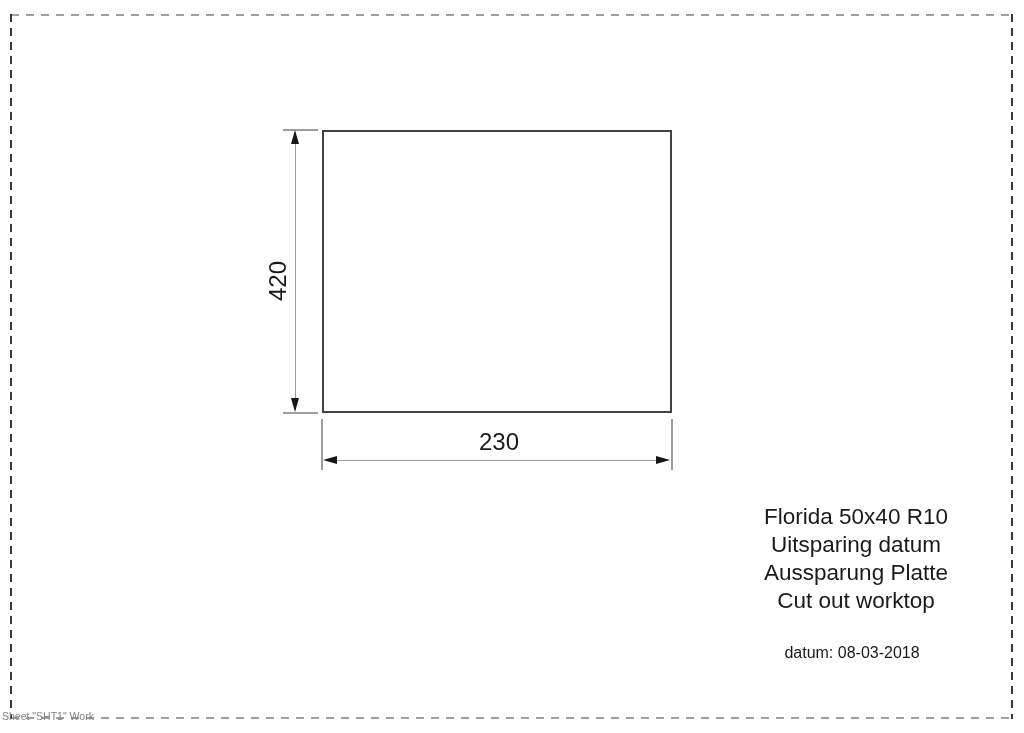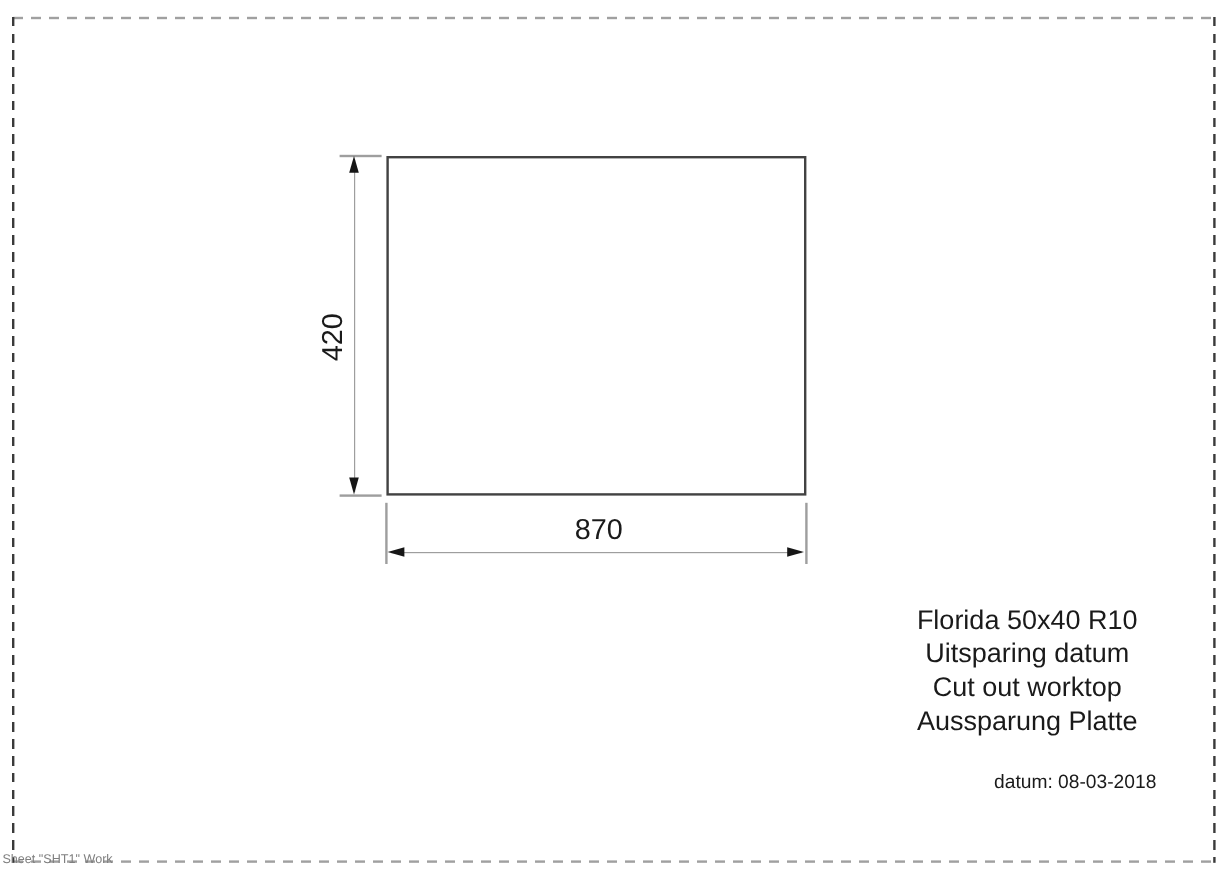--- a/index.html
+++ b/index.html
@@ -81,21 +81,21 @@
   .title-block {
     left: 728px; top: 503px;
     width: 256px;
     text-align: center;
     font-size: 22.5px;
     line-height: 28px;
     color: var(--text);
     white-space: nowrap;
   }
   .date-line {
-    left: 768px; top: 644px;
+    left: 724px; top: 644px;
     width: 256px;
     text-align: center;
     font-size: 16px;
     color: var(--text);
     white-space: nowrap;
   }
 
   
   .sheet-label {
     left: 2px; top: 710px;
@@ -121,25 +121,25 @@
   <div class="abs dim-line" style="left:294.5px; top:133px; width:1.5px; height:277px;"></div>
   <div class="abs arrow arrow-up" style="left:290.5px; top:130px;"></div>
   <div class="abs arrow arrow-down" style="left:290.5px; top:398px;"></div>
   <div class="abs dim-label vertical" style="left:278px; top:281px;">420</div>
 
   <div class="abs dim-line" style="left:321px; top:419px; width:1.5px; height:51px;"></div>
   <div class="abs dim-line" style="left:671px; top:419px; width:1.5px; height:51px;"></div>
   <div class="abs dim-line" style="left:326px; top:459.5px; width:342px; height:1.5px;"></div>
   <div class="abs arrow arrow-left" style="left:323px; top:455.5px;"></div>
   <div class="abs arrow arrow-right" style="left:656px; top:455.5px;"></div>
-  <div class="abs dim-label" style="left:499px; top:442px;">870</div>
+  <div class="abs dim-label" style="left:499px; top:442px;">230</div>
 
   <div class="abs title-block">
     <div>Florida 50x40 R10</div>
     <div>Uitsparing datum</div>
+    <div>Aussparung Platte</div>
     <div>Cut out worktop</div>
-    <div>Aussparung Platte</div>
   </div>
   <div class="abs date-line">datum: 08-03-2018</div>
 
   <div class="abs sheet-label">Sheet "SHT1" Work</div>
 
 </div>
 
 </body></html>

